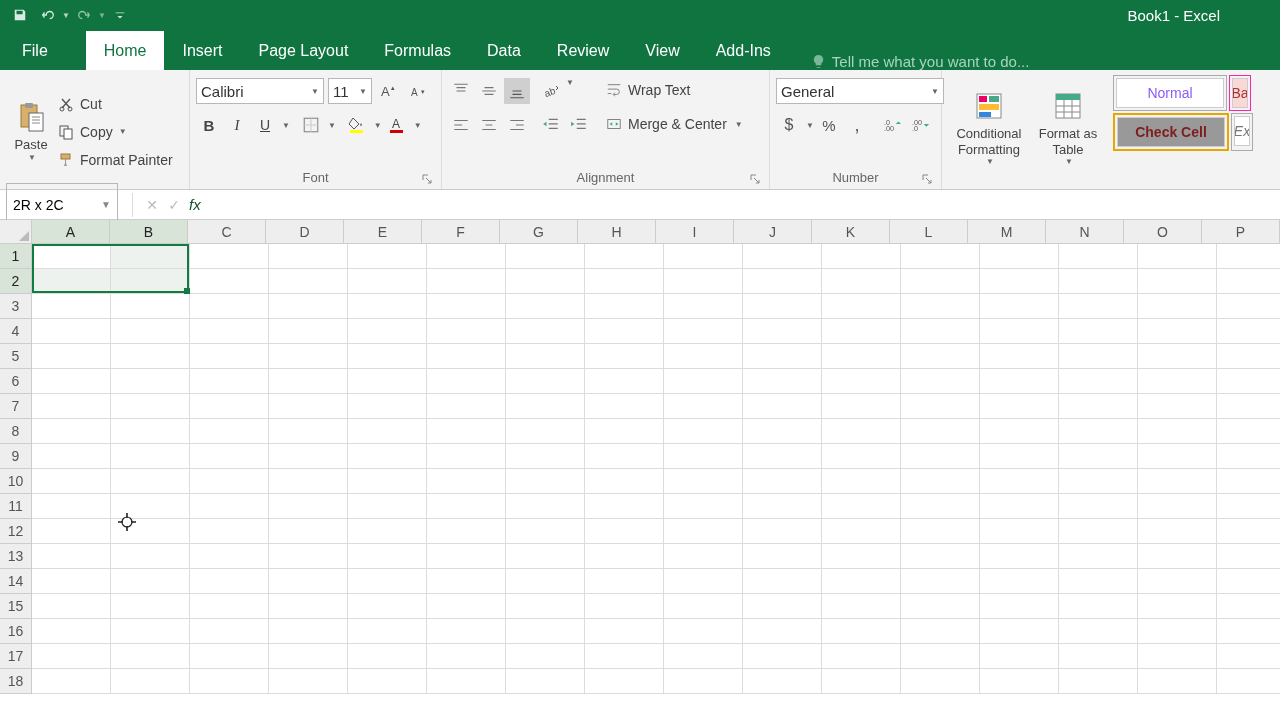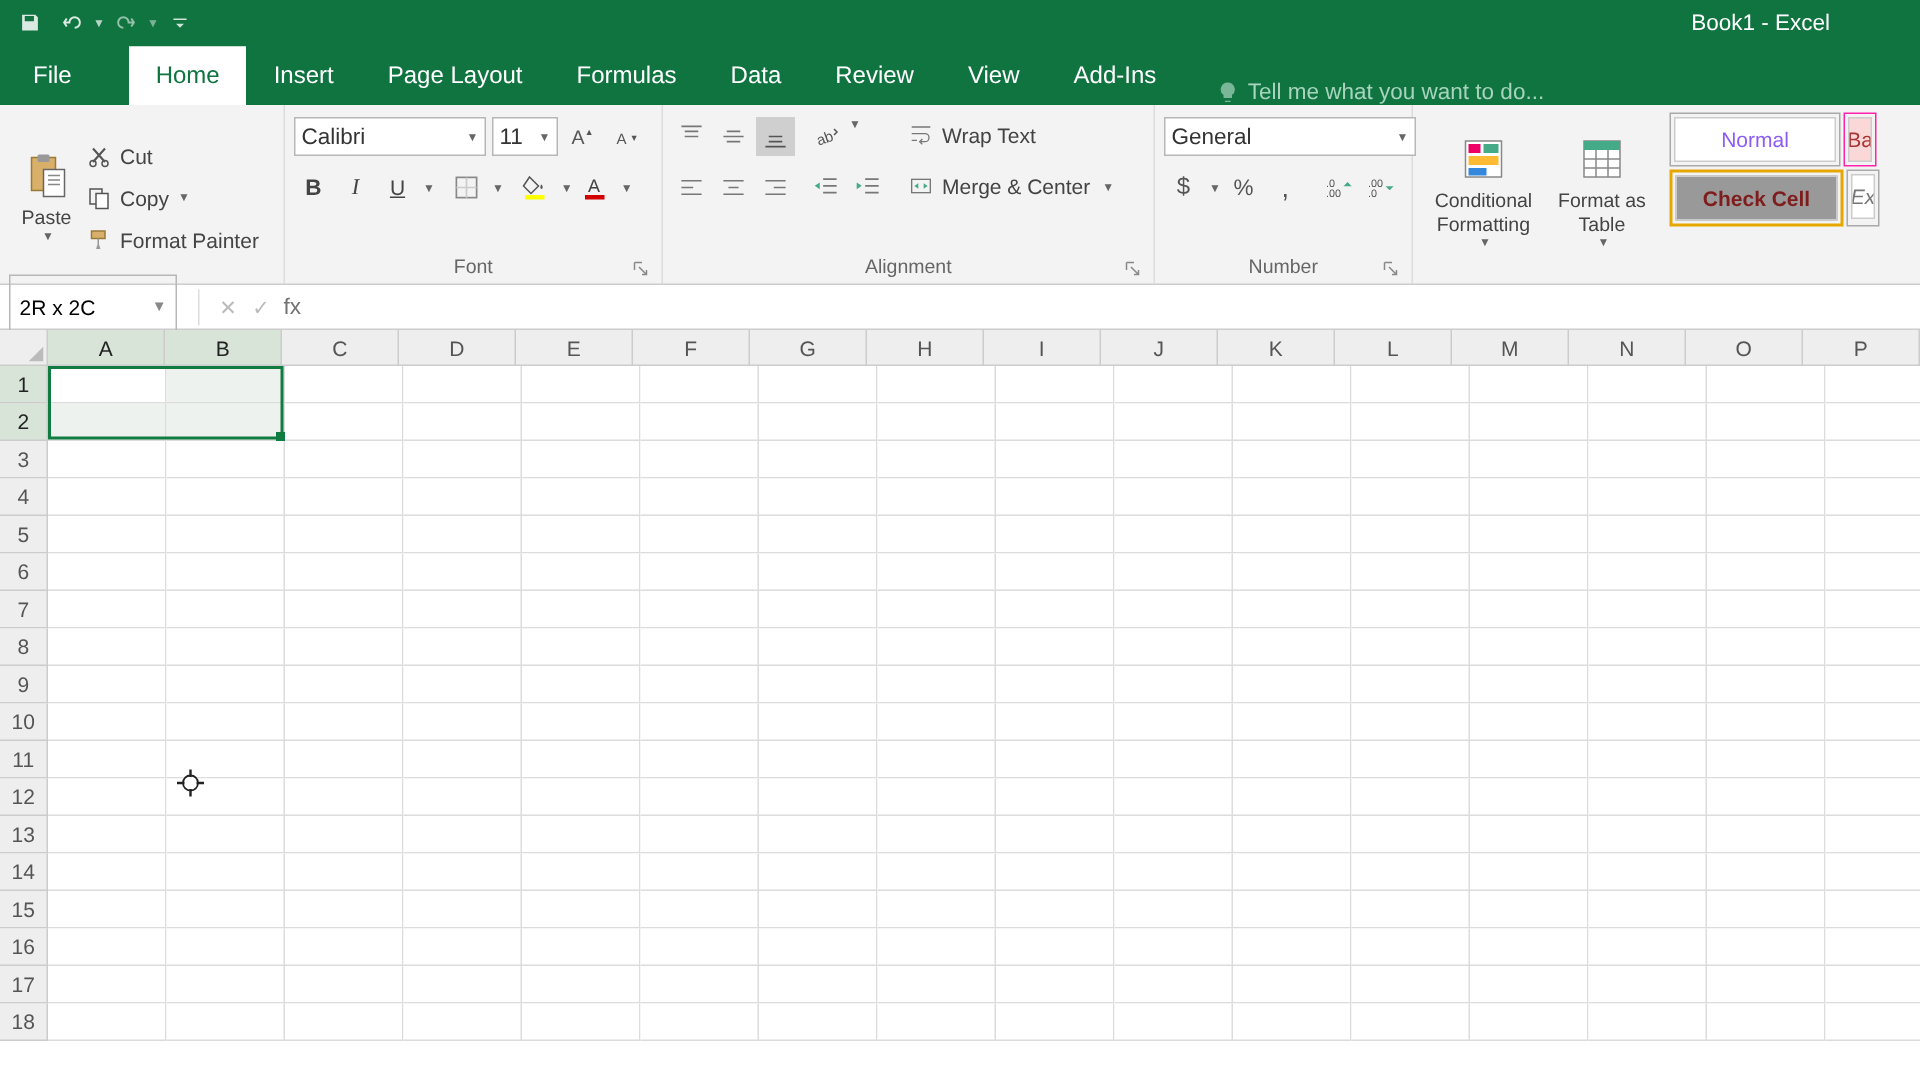--- a/index.html
+++ b/index.html
@@ -34,21 +34,21 @@
 .icon-btn svg { width: 18px; height: 18px; }
 
 .styles-box { border: 1px solid #aaa; padding: 2px; margin: 1px; }
 .style-swatch { display:flex; align-items:center; justify-content:center; height: 30px; width: 108px; font-size: 14px; border: 1px solid #ccc; }
 
 .formula-bar { height: 30px; border-bottom: 1px solid #ccc; display: flex; align-items: center; background: #fff; }
 .name-box { width: 112px; height: 44px; border: 1px solid #b7b7b7; margin: 0 6px; display: flex; align-items: center; padding: 0 6px; font-size: 14px; }
 .name-box .arrow { margin-left: auto; color: #888; font-size: 10px; }
 .fb-sep { width: 1px; height: 24px; background: #dcdcdc; margin: 0 8px; }
 .fb-btn { color: #bbb; width: 22px; text-align: center; font-size: 14px; }
-.fb-fx { color: #737373; font-size: 15px; margin: 0 8px 0 4px; }
+.fb-fx { font-style: italic; color: #14532d; font-size: 15px; margin: 0 8px 0 4px; }
 .fb-input { flex: 1; height: 24px; border: none; outline: none; font-size: 14px; padding-left: 2px; }
 
 .sheet-area { position: relative; height: 498px; width: 1280px; overflow: hidden; }
 .corner { position: absolute; left: 0; top: 0; width: 32px; height: 24px; background: #eee; border-right: 1px solid #ccc; border-bottom: 1px solid #ccc; z-index: 5; }
 .corner svg { position:absolute; right:2px; bottom:2px; width:10px; height:10px; }
 .col-head-row { position: absolute; left: 32px; top: 0; right: 0; height: 24px; display: flex; z-index: 4; }
 .col-head { width: 79px; background: #eee; border-right: 1px solid #ccc; border-bottom: 1px solid #ccc; text-align: center; font-size: 14px; line-height: 24px; color: #555; }
 .col-head.sel { background: #d7e4d7; color:#222; }
 .row-head-col { position: absolute; left: 0; top: 24px; width: 32px; z-index: 4; }
 .row-head { height: 25px; background: #eee; border-right: 1px solid #ccc; border-bottom: 1px solid #ccc; text-align: center; font-size: 14px; line-height: 25px; color: #555; }

